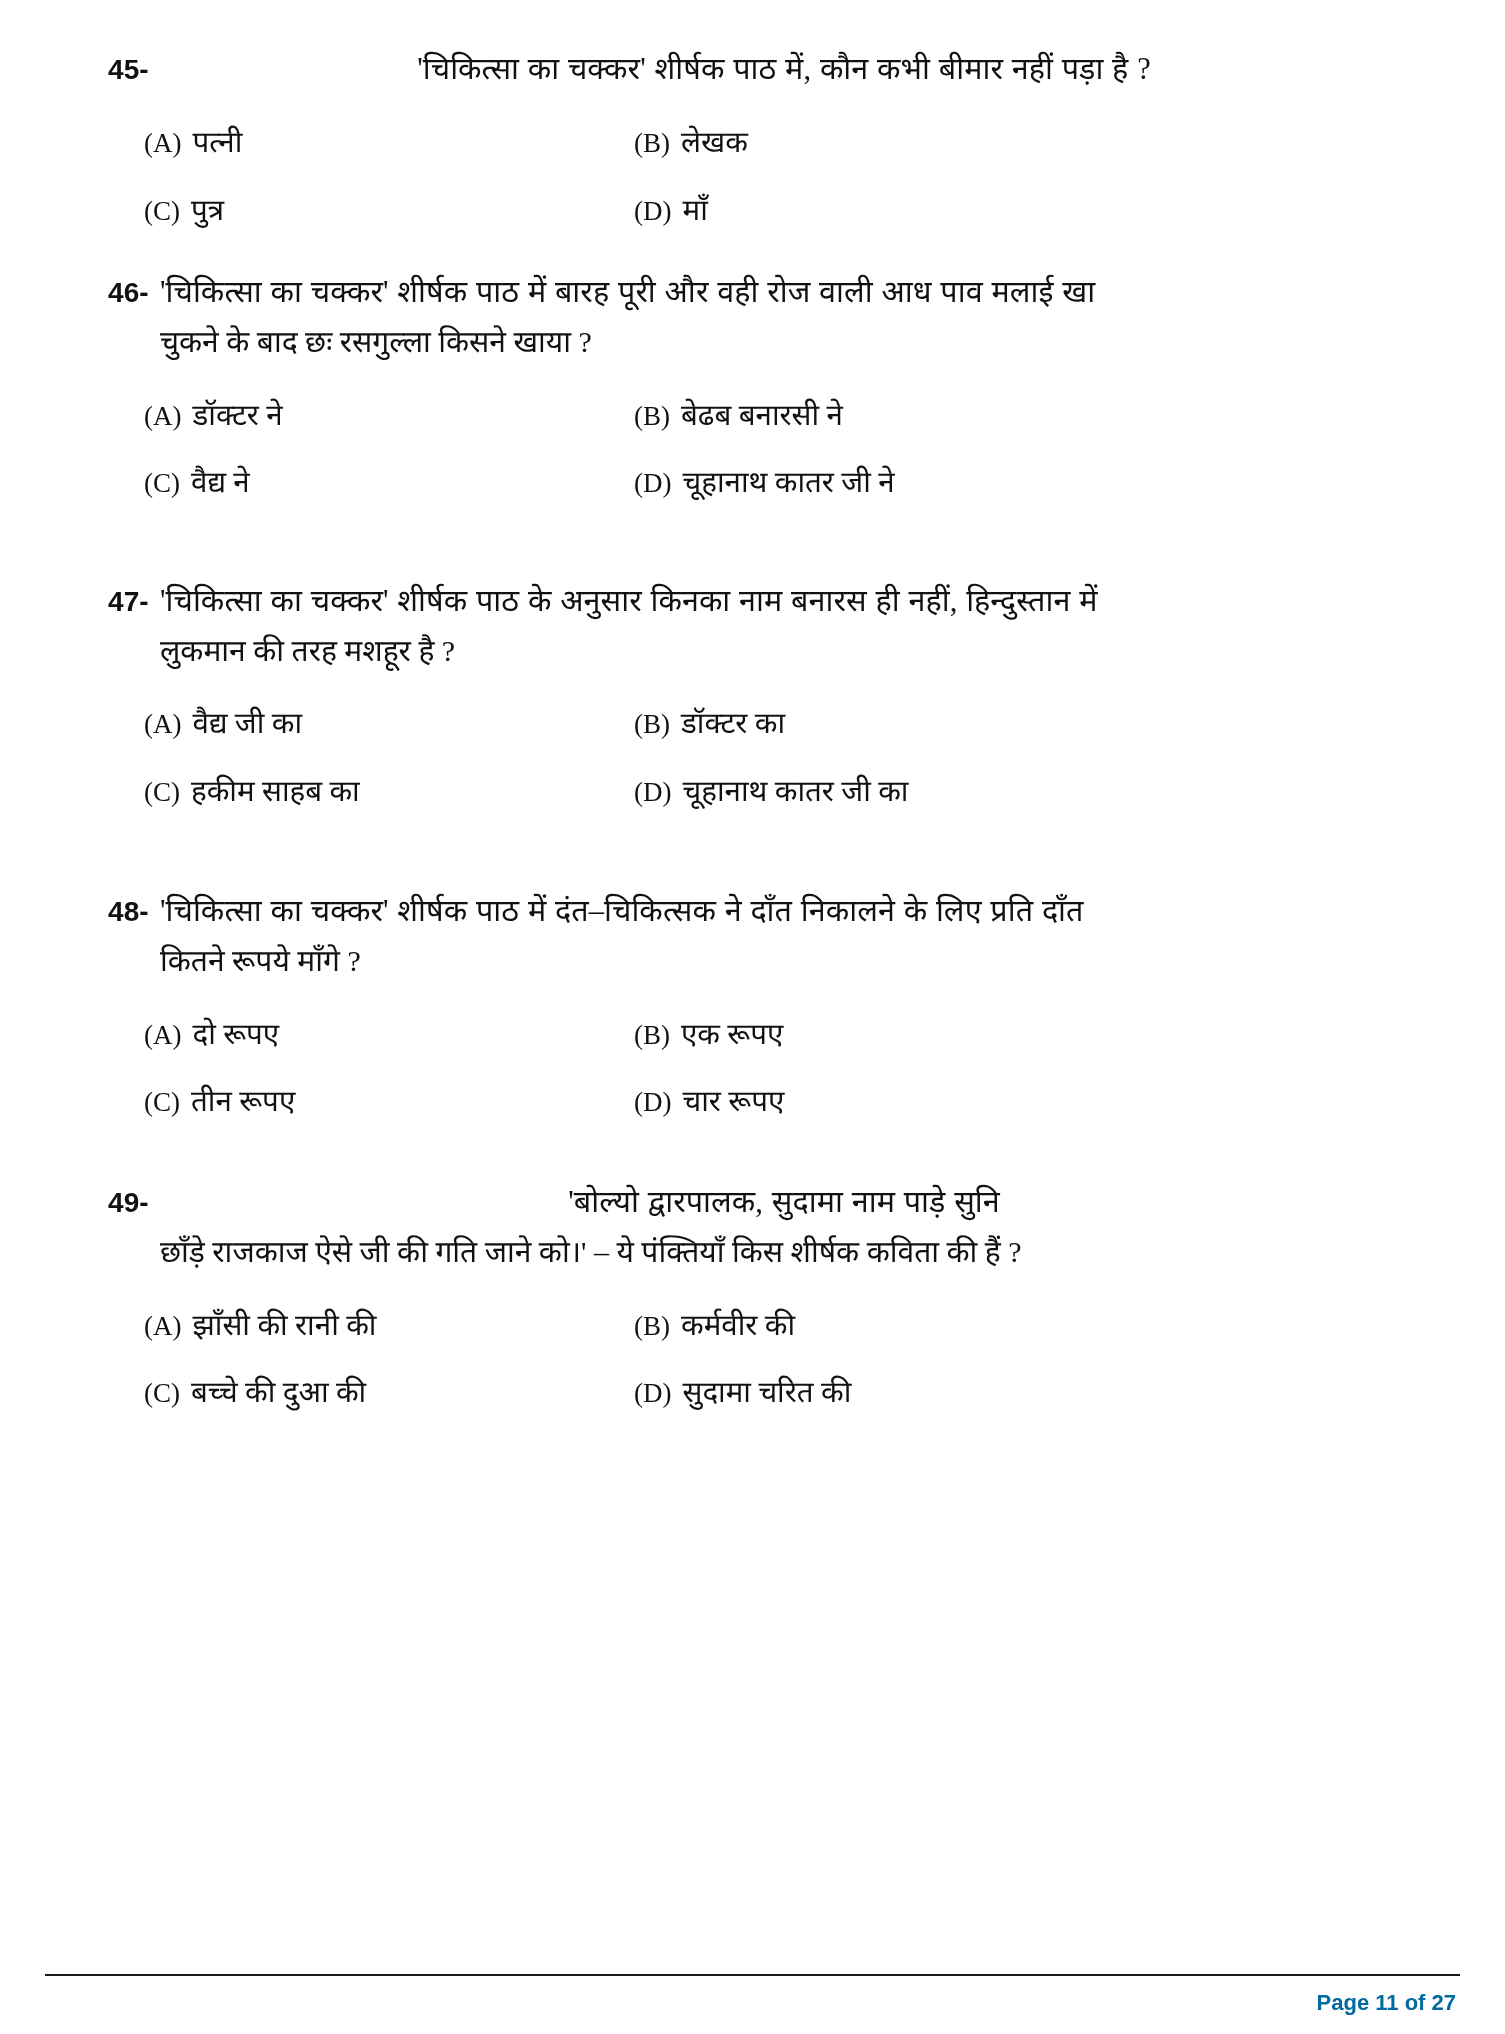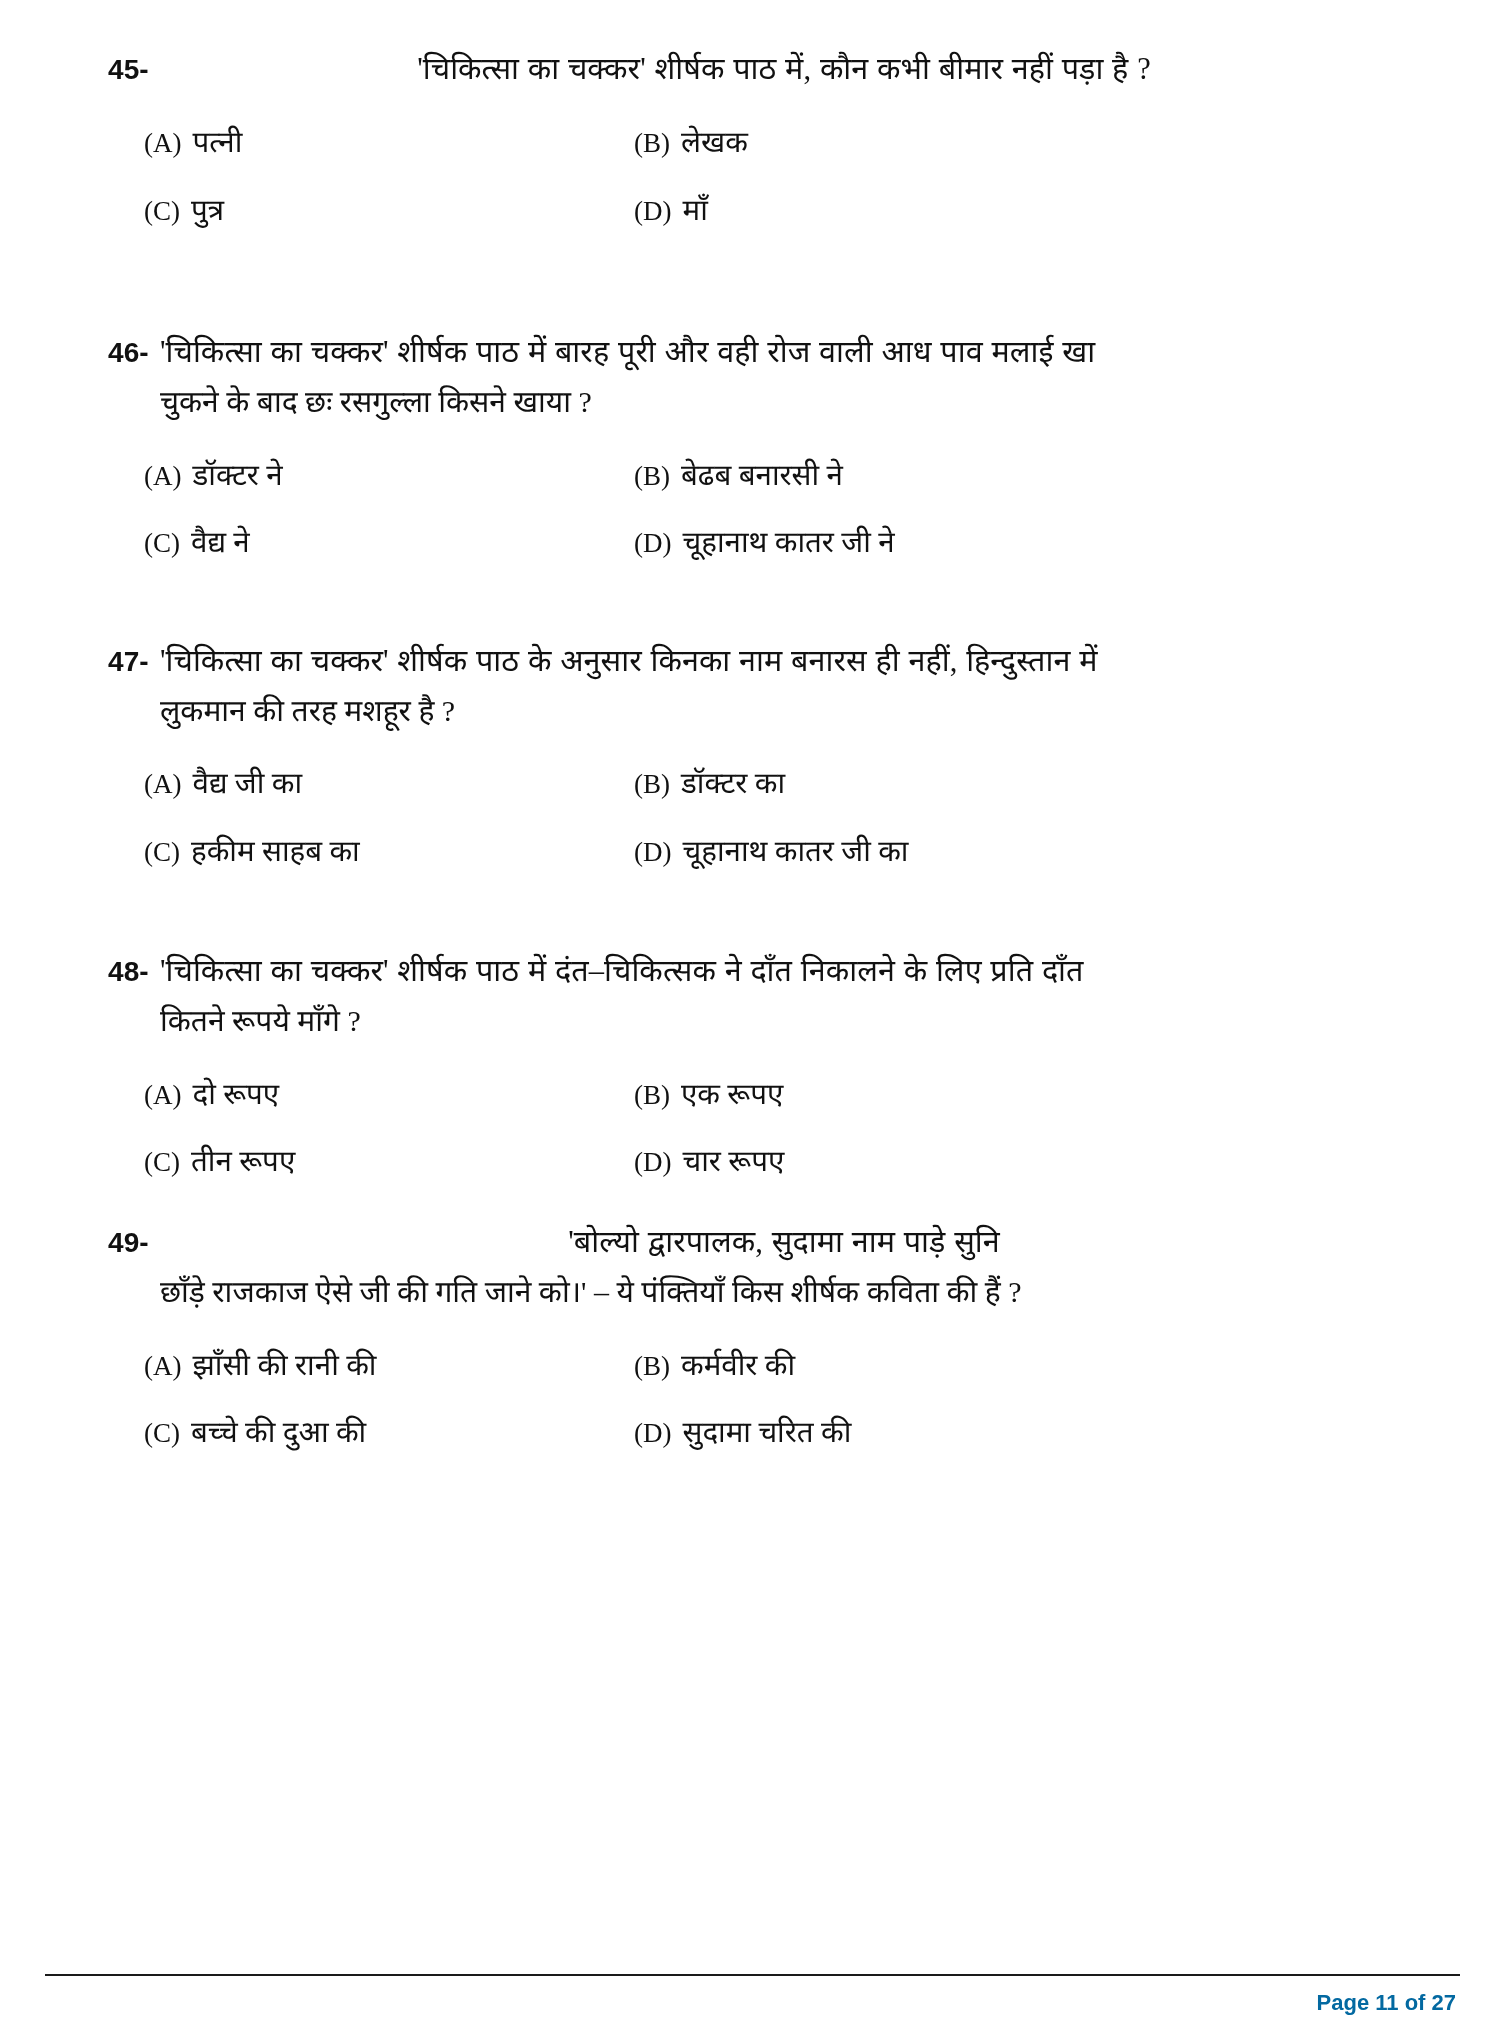--- a/index.html
+++ b/index.html
@@ -90,24 +90,24 @@
     margin-right: 11px;
     font-family: "Liberation Serif", serif;
     font-size: 27px;
     white-space: nowrap;
   }
   .opt-label {
     flex: 1 1 auto;
   }
 
   
-  .gap-45 { margin-bottom: 98px; }
+  .gap-45 { margin-bottom: 38px; }
   .gap-46 { margin-bottom: 74px; }
   .gap-47 { margin-bottom: 76px; }
-  .gap-48 { margin-bottom: 36px; }
+  .gap-48 { margin-bottom: 56px; }
 
   
   .footer {
     position: absolute;
     left: 45px;
     right: 45px;
     bottom: 18px;
   }
   .footer-rule {
     border-top: 2.5px solid #1a1a1a;

